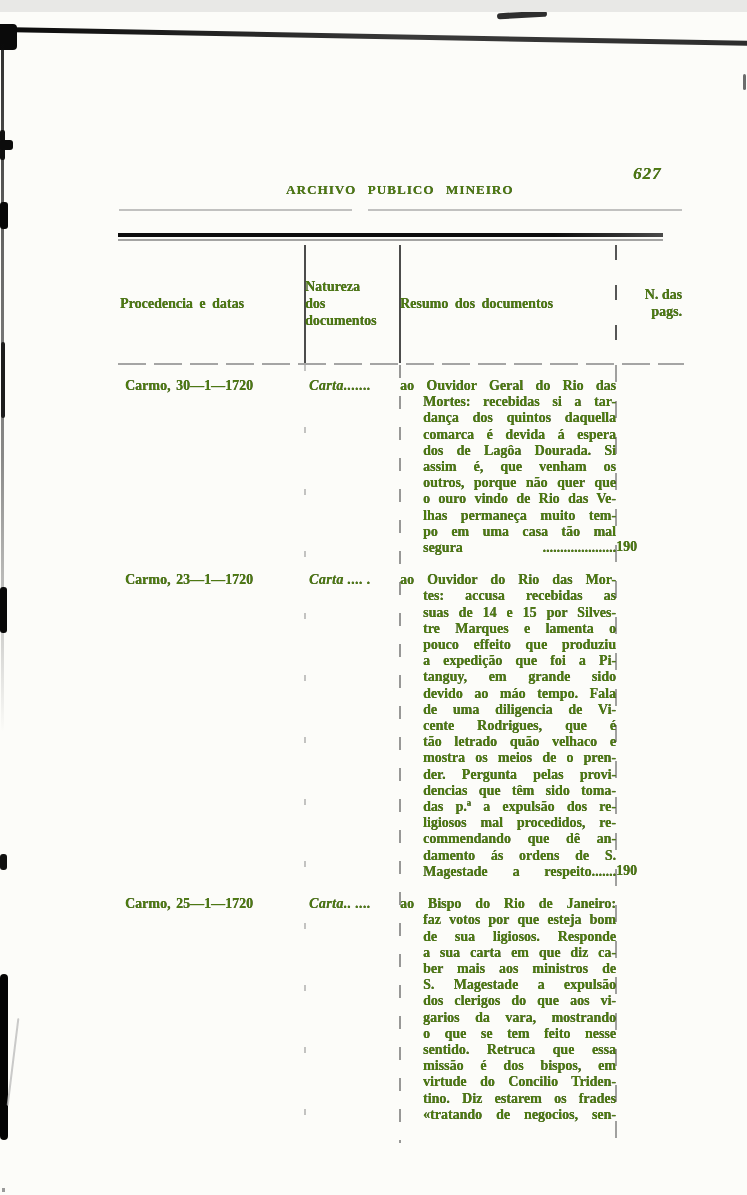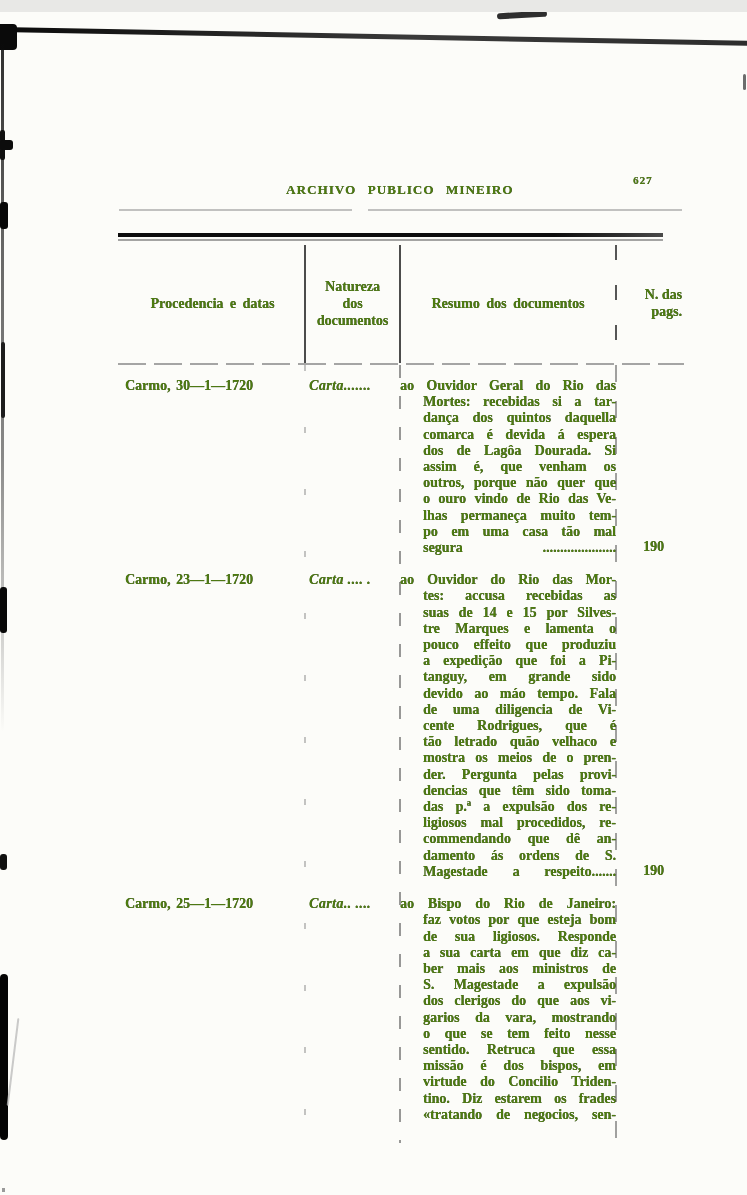--- a/index.html
+++ b/index.html
@@ -29,21 +29,21 @@
   .blob-e { left:0; top:842px; width:7px; height:16px; background:#101010; border-radius:3px; }
   .bar-f { left:0; top:962px; width:8px; height:166px; background:#040404; border-radius:4px; }
   .squiggle { left:12px; top:1006px; width:2px; height:88px; background:#bdbdbd;
     transform:rotate(7deg); opacity:.8; border-radius:1px; }
   .speck { left:2px; top:1176px; width:3px; height:4px; background:#9a9a9a; }
   .right-mark { left:743px; top:62px; width:3px; height:16px; background:#6c6c6c; border-radius:2px; }
 
   
   .running-title { position:absolute; top:170px; left:286px; font-size:13px;
     letter-spacing:1.1px; word-spacing:7px; }
-  .folio { position:absolute; top:162px; left:633px; font-size:11px; letter-spacing:1px; }
+  .folio { position:absolute; top:152px; left:633px; font-size:17px; letter-spacing:1px;font-style:italic; }
 
   
   .rule-faint-left  { position:absolute; top:197px; left:119px; width:233px; height:2px; background:#9a9a9a; opacity:.6; }
   .rule-faint-right { position:absolute; top:197px; left:368px; width:314px; height:2px; background:#9a9a9a; opacity:.6; }
   .rule-thick { position:absolute; top:221px; left:118px; width:545px; height:4px;
     background:linear-gradient(to right,#0d0d0d 0 80%,#2e2e2e 92%,#4a4a4a); }
   .rule-thick-shadow { position:absolute; top:227px; left:118px; width:545px; height:2px; background:#8d8d8d; opacity:.8; }
   .hsep { position:absolute; top:351px; left:118px; width:566px; height:2px;
     background:repeating-linear-gradient(to right,#8f8f8f 0 28px, transparent 28px 36px); opacity:.8; }
 
@@ -52,37 +52,37 @@
   .vh1 { left:304px; } .vh2 { left:399px; }
   .vh3 { left:615px; background:repeating-linear-gradient(to bottom,#565656 0 15px, transparent 15px 40px); }
   .vdiv-b { position:absolute; top:353px; height:778px; width:2px; }
   .vb1 { left:304px; background:repeating-linear-gradient(to bottom, rgba(125,125,125,.45) 0 6px, transparent 6px 62px); }
   .vb2 { left:399px; background:repeating-linear-gradient(to bottom, rgba(85,85,85,.6) 0 13px, transparent 13px 31px); }
   .vb3 { left:615px; background:repeating-linear-gradient(to bottom, rgba(85,85,85,.55) 0 17px, transparent 17px 36px); }
 
   
   .thead { position:absolute; left:120px; top:231px; width:562px; height:120px;
     display:grid; grid-template-columns:185px 95px 216px 66px; }
-  .th { display:flex; flex-direction:column; align-items:center; justify-content:center;
+  .th { display:flex; flex-direction:column; align-items:flex-start; justify-content:center;
     font-size:14px; text-align:center; line-height:17px; word-spacing:3px; }
   .th4 { align-items:flex-end; padding-left:2px; word-spacing:0; }
   .th4 .indent { margin-left:5px; }
 
   
   .tbody { position:absolute; left:120px; top:352px; width:562px; }
   .entry { display:grid; grid-template-columns:185px 95px 216px 66px; }
   .entry:nth-child(1) { margin-top:14px; }
   .entry:nth-child(2) { margin-top:16px; }
   .entry:nth-child(3) { margin-top:16px; }
   .cell { font-size:14px; line-height:16.2px; }
   .c1 { padding-left:5px; word-spacing:2px; }
   .c2 { padding-left:4px; letter-spacing:.4px;font-style:italic; }
   .rl { text-align:justify; text-align-last:justify; line-height:16.2px; }
   .rl.cont { margin-left:23px; }
-  .c4 { display:flex; align-items:flex-end; justify-content:flex-end;
+  .c4 { display:flex; align-items:flex-end; 
     padding-right:18px; padding-bottom:1px; }
 </style>
 </head>
 <body>
 
 <div class="page">
 
   <div class="art top-edge-line"></div>
   <div class="art top-left-blob"></div>
   <div class="art top-right-dash"></div>

